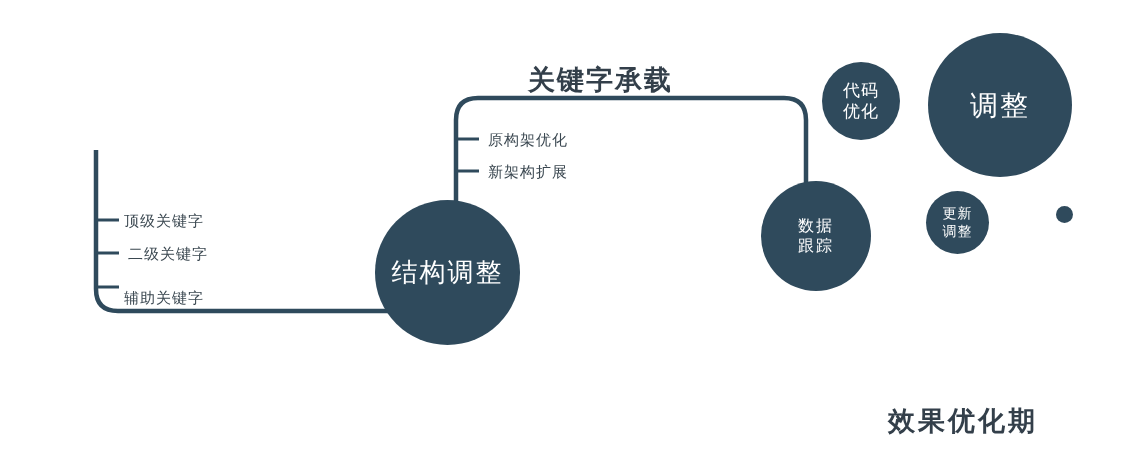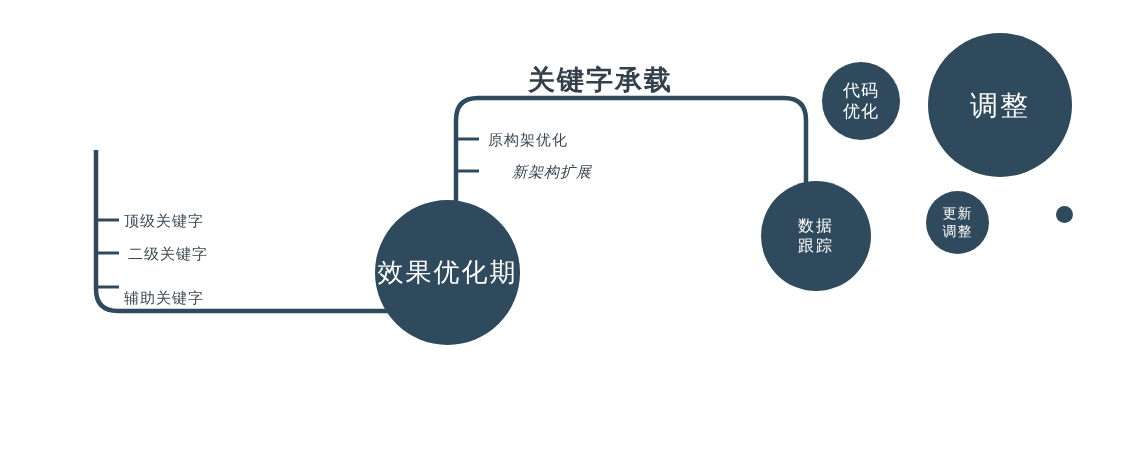--- a/index.html
+++ b/index.html
@@ -43,21 +43,21 @@
   .edge-label-user   {left:152px;top:330px;font-size:27px;}
   .edge-label-keyword{left:528px;top:62px; font-size:27px;}
   .branch-label{
     position:absolute;z-index:3;
     color:#3a4750;font-size:15px;font-weight:500;letter-spacing:1px;
   }
   .bl-t0{left:124px;top:212px;text-align:center;}
   .bl-t1{left:128px;top:245px;}
   .bl-t2{left:124px;top:279px;margin-top:10px;}
   .bl-s0{left:488px;top:131px;}
-  .bl-s1{left:512px;top:163px;font-style:italic;}
+  .bl-s1{left:488px;top:163px;}
   .footer-label{
     position:absolute;left:888px;top:403px;z-index:3;
     color:#333f4a;font-size:27px;font-weight:600;letter-spacing:3px;
   }
 </style>
 </head>
 <body>
 
 <div class="canvas">
 
@@ -70,21 +70,21 @@
     <path d="M 96 287 L 119 287" stroke="#2f4a5c" stroke-width="3"></path>
 
     <path d="M 456 212 L 456 120 Q 456 98 478 98 L 784 98 Q 806 98 806 120 L 806 196" fill="none" stroke="#2f4a5c" stroke-width="4.5"></path>
 
     <path d="M 456 139 L 479 139" stroke="#2f4a5c" stroke-width="3"></path>
     <path d="M 456 171 L 479 171" stroke="#2f4a5c" stroke-width="3"></path>
   </svg>
 
 
   <div class="node node-structure">
-    <span>效果优化期</span>
+    <span>结构调整</span>
   </div>
 
   <div class="node node-tracking">
     <span>数据</span>
     <span>跟踪</span>
   </div>
 
   <div class="node node-code">
     <span>代码</span>
     <span>优化</span>
@@ -104,14 +104,15 @@
 
   <div class="edge-label edge-label-keyword">关键字承载</div>
 
   <div class="branch-label bl-t0">顶级关键字</div>
   <div class="branch-label bl-t1">二级关键字</div>
   <div class="branch-label bl-t2">辅助关键字</div>
 
   <div class="branch-label bl-s0">原构架优化</div>
   <div class="branch-label bl-s1">新架构扩展</div>
 
+  <div class="footer-label">效果优化期</div>
 
 </div>
 
 </body></html>

